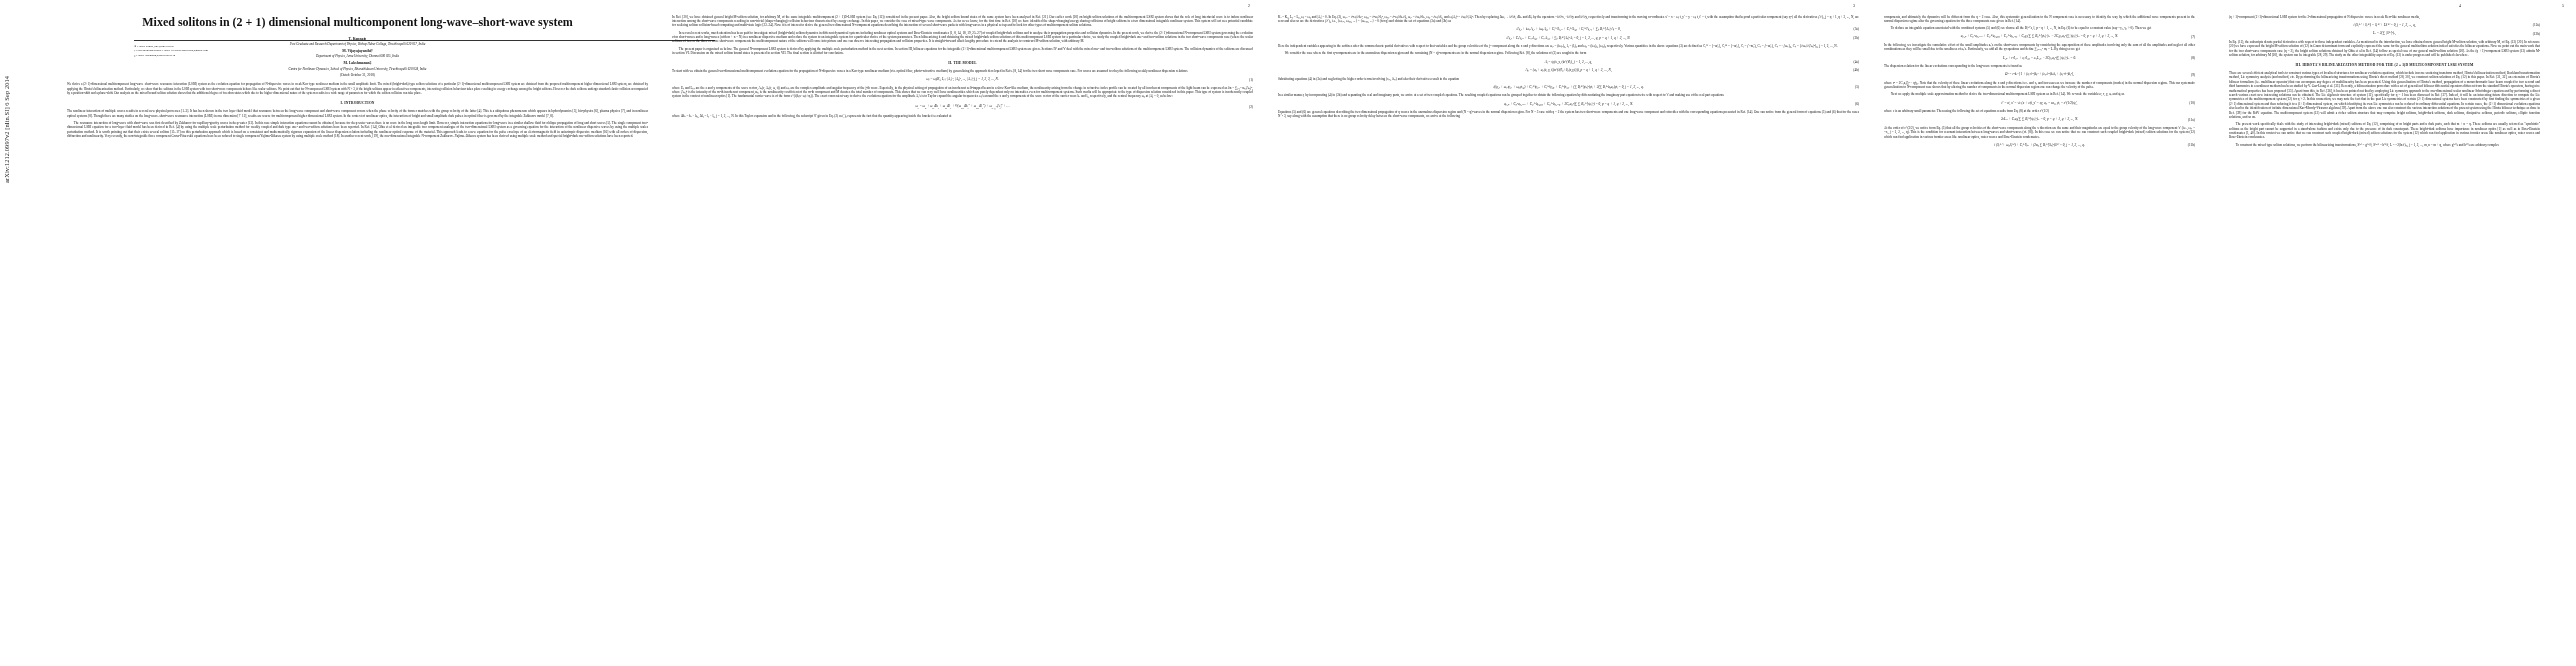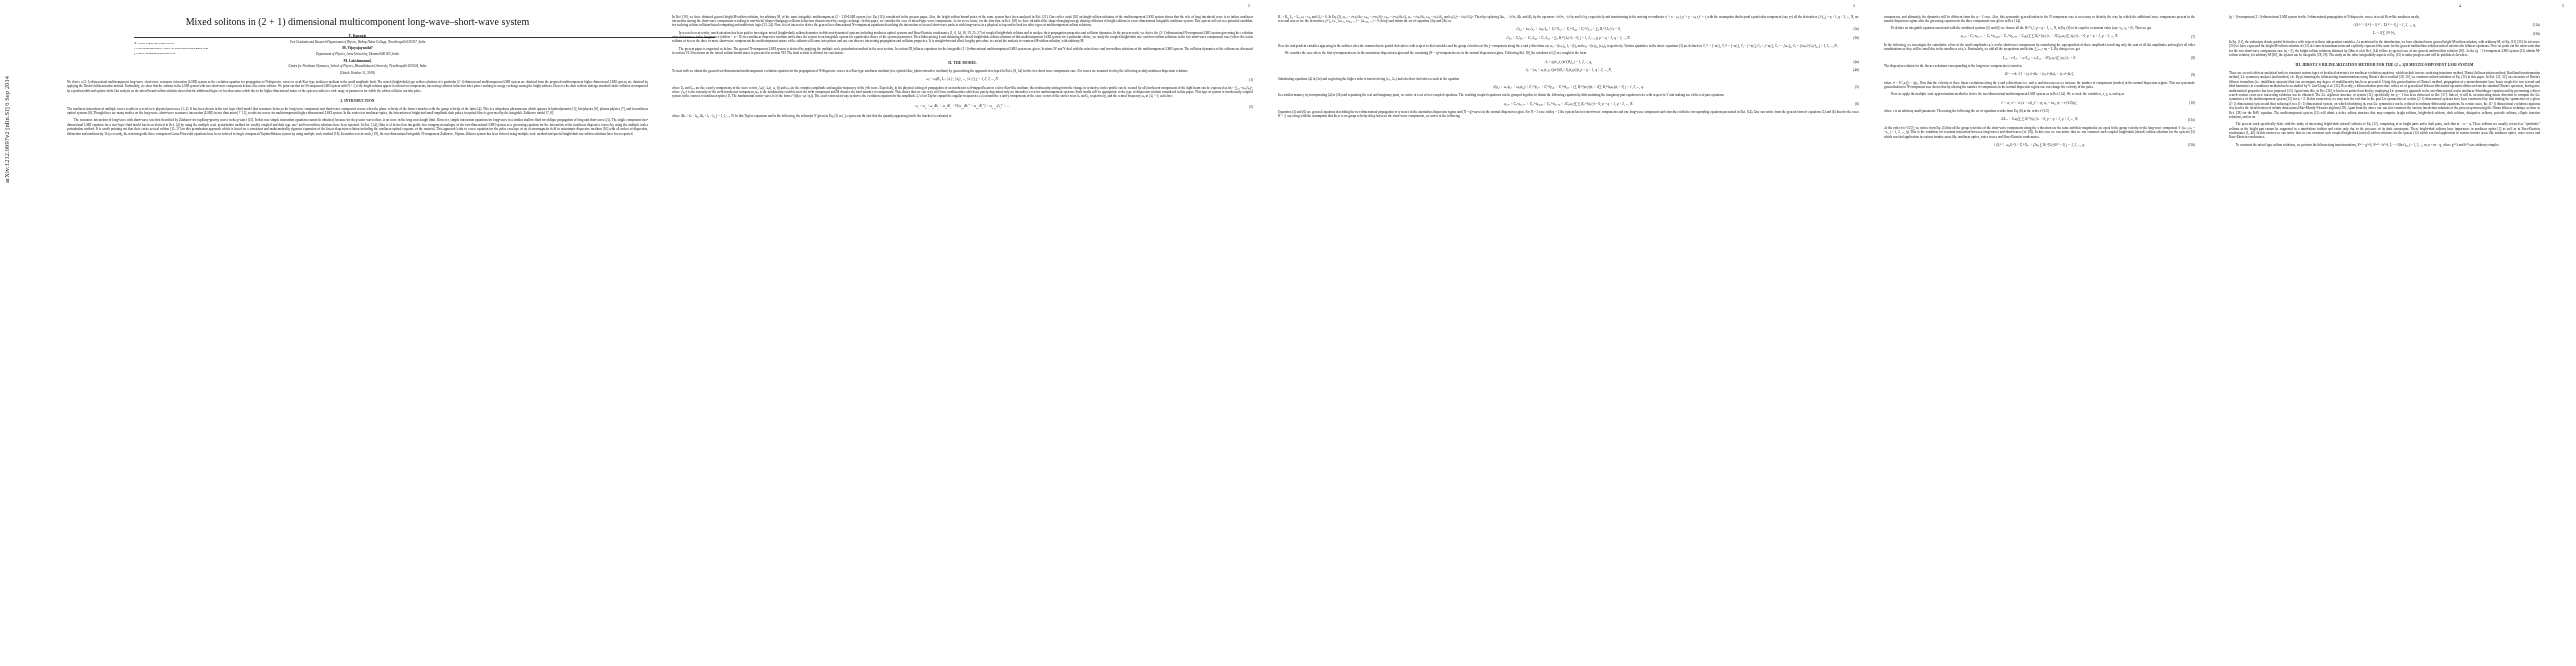--- a/index.html
+++ b/index.html
@@ -17,21 +17,21 @@
   .col{position:absolute;top:14.5px;width:581px;text-align:justify;font-size:3.3px;line-height:1.34;}
   .c1{left:67px;}
   .c2{left:672px;}
   .c3{left:1278px;}
   .c4{left:1884px;}
   
   .c4{width:639px;}
 
   .pnum{position:absolute;top:4.4px;font-size:3.9px;color:#111;}
 
-  .title{font-size:10px;text-align:center;font-weight:normal;line-height:1.3;margin-bottom:6.7px;}
+  .title{font-size:12px;text-align:center;font-weight:bold;line-height:1.3;margin-bottom:6.7px;}
   .authblock{text-align:center;font-size:3.6px;line-height:1.45;margin-bottom:2.2px;}
   .auth{font-weight:bold;font-size:3.7px;}
   .aff{font-style:italic;font-size:3.2px;}
   .date{text-align:center;font-size:3.3px;margin:2.2px 0 4.4px;}
   .abstract{font-size:3.2px;text-align:justify;line-height:1.42;}
   .sechead{text-align:center;font-weight:bold;font-size:3.5px;margin:5.6px 0 3.3px;letter-spacing:0.2px;}
   .para{margin:0 0 2.8px;text-indent:6.7px;}
   .para.noind{text-indent:0;}
   .eqwrap{position:relative;margin:3.9px 0;text-align:center;font-size:3.4px;font-style:italic;}
   .eqwrap .tag{position:absolute;right:0;top:50%;transform:translateY(-50%);font-style:normal;}

